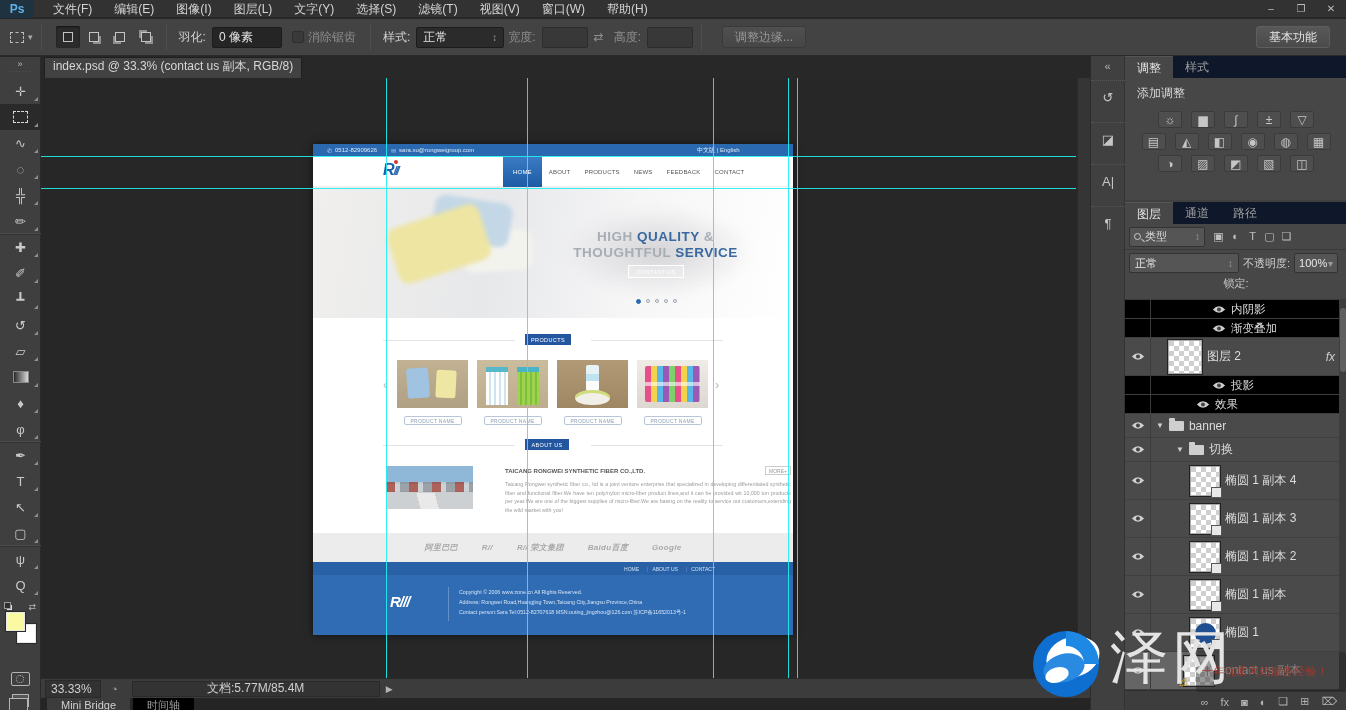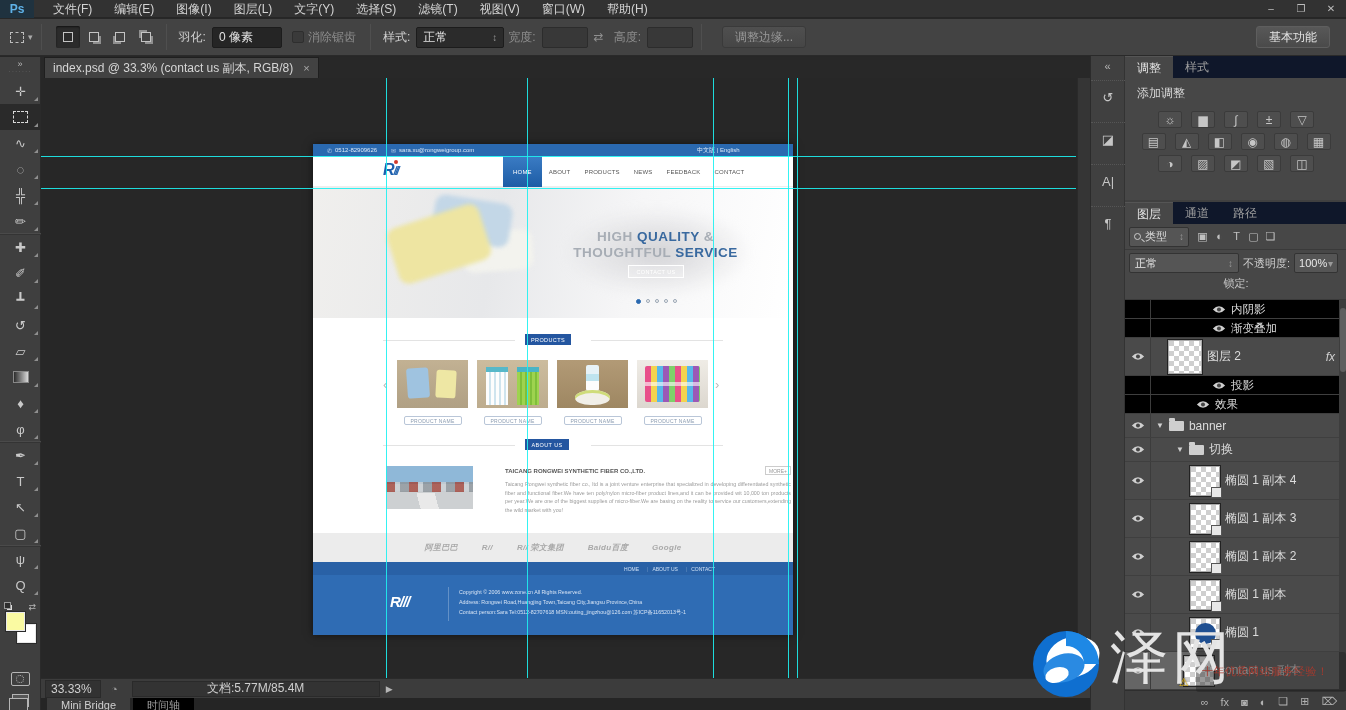--- a/index.html
+++ b/index.html
@@ -37,21 +37,21 @@
   .spin{color:#9a9a9a;font-size:10px;}
   .cb{width:12px;height:12px;border:1px solid #2e2e2e;background:#3a3a3a;border-radius:2px;margin-left:10px;}
   .swapico{color:#8f8f8f;margin:0 6px;font-size:12px;}
   .ob-btn{height:22px;padding:0 12px;border:1px solid #3a3a3a;border-radius:3px;background:linear-gradient(#4f4f4f,#464646);color:#979797;display:flex;align-items:center;margin-left:12px;}
   .ob-btn.workspace{margin-left:auto;margin-right:16px;color:#e4e4e4;border:1px solid #5e5e5e;background:linear-gradient(#585858,#4a4a4a);}
 
   
   #tabrow{position:absolute;left:0;top:57px;width:1090px;height:21px;background:#282828;display:flex;}
   #toolhead{width:41px;height:21px;background:#3f3f3f;border-right:1px solid #2a2a2a;color:#b9b9b9;font-size:9px;display:flex;flex-direction:column;align-items:center;justify-content:center;line-height:8px;}
   #toolhead .grip{color:#5d5d5d;font-size:7px;letter-spacing:1px;}
-  #doctab{margin-left:3px;height:21px;background:#424242;border:1px solid #1f1f1f;border-bottom:none;color:#d6d6d6;font-size:12px;display:flex;align-items:center;padding:0 8px;gap:10px;}
+  #doctab{margin-left:3px;height:21px;background:#424242;border:1px solid #1f1f1f;border-bottom:none;color:#d6d6d6;font-size:12px;display:flex;align-items:center;padding:0 8px;gap:10px;flex-direction:column;}
   #doctab .closex{color:#a8a8a8;font-size:11px;}
 
   
   #toolbar{position:absolute;left:0;top:78px;width:41px;height:632px;background:#3f3f3f;border-right:1px solid #2a2a2a;}
   .tool{width:41px;height:26px;display:flex;align-items:center;justify-content:center;color:#c9c9c9;font-size:13px;position:relative;}
   .tool.grp{border-top:1px solid #343434;box-shadow:0 -1px 0 #4a4a4a;}
   .tool.sel{background:#2a2a2a;}
   .tool::after{content:"";position:absolute;right:3px;bottom:3px;border-left:4px solid transparent;border-bottom:4px solid #8f8f8f;}
   .tool.marquee::before{content:"";width:13px;height:10px;border:1px dashed #d8d8d8;}
   .tool.gradient::before{content:"";width:14px;height:10px;background:linear-gradient(90deg,#2c2c2c,#d8d8d8);border:1px solid #888;}
@@ -157,21 +157,21 @@
   #adjpanel{position:absolute;left:34px;top:0;width:222px;height:144px;background:#474747;}
   .tabstrip{height:22px;background:#0f172a;display:flex;}
   .ptab{padding:0 12px;font-size:12px;color:#9e9e9e;line-height:22px;}
   .ptab.active{background:#474747;color:#e2e2e2;border-top:1px solid #555;}
   .adj-title{font-size:12px;color:#d8d8d8;padding:7px 0 4px 12px;}
   .adjrow{display:flex;justify-content:center;gap:9px;margin-top:5px;}
   .adjico{width:24px;height:17px;display:flex;align-items:center;justify-content:center;color:#c6c6c6;font-size:12px;background:#4e4e4e;border:1px solid #3b3b3b;border-radius:2px;}
   
   #layerspanel{position:absolute;left:34px;top:146px;width:222px;height:508px;background:#474747;}
   .lp-filter{height:26px;display:flex;align-items:center;padding:0 4px;gap:5px;border-bottom:1px solid #3a3a3a;}
-  .lp-type{width:60px;height:20px;background:#555;border:1px solid #333;border-radius:2px;color:#ddd;font-size:11px;display:flex;align-items:center;gap:4px;padding:0 4px;}
+  .lp-type{width:76px;height:20px;background:#555;border:1px solid #333;border-radius:2px;color:#ddd;font-size:11px;display:flex;align-items:center;gap:4px;padding:0 4px;}
   .lp-type .mag{width:7px;height:7px;border:1px solid #ccc;border-radius:50%;position:relative;flex:0 0 7px;}
   .lp-type .mag::after{content:"";position:absolute;left:6px;top:6px;width:4px;height:1px;background:#ccc;transform:rotate(40deg);}
   .lp-type .sp{margin-left:auto;}
   .lp-fico{color:#c0c0c0;font-size:11px;width:17px;text-align:center;}
   .lp-blend{height:26px;display:flex;align-items:center;padding:0 4px;gap:4px;font-size:11px;color:#ccc;}
   .lp-select{width:110px;height:20px;background:#555;border:1px solid #333;border-radius:2px;color:#e8e8e8;display:flex;align-items:center;justify-content:space-between;padding:0 5px;}
   .valbox{width:44px;height:20px;background:#555;border:1px solid #333;border-radius:2px;color:#e8e8e8;display:flex;align-items:center;justify-content:space-between;padding:0 4px;}
   .lp-lock{height:24px;display:flex;align-items:center;padding:0 4px;gap:7px;font-size:11px;color:#ccc;border-bottom:1px solid #3a3a3a;flex-direction:column;}
   .lockico{color:#b9b9b9;font-size:10px;}
   .padlock{width:9px;height:7px;background:#b9b9b9;border-radius:1px;position:relative;margin-top:4px;}

